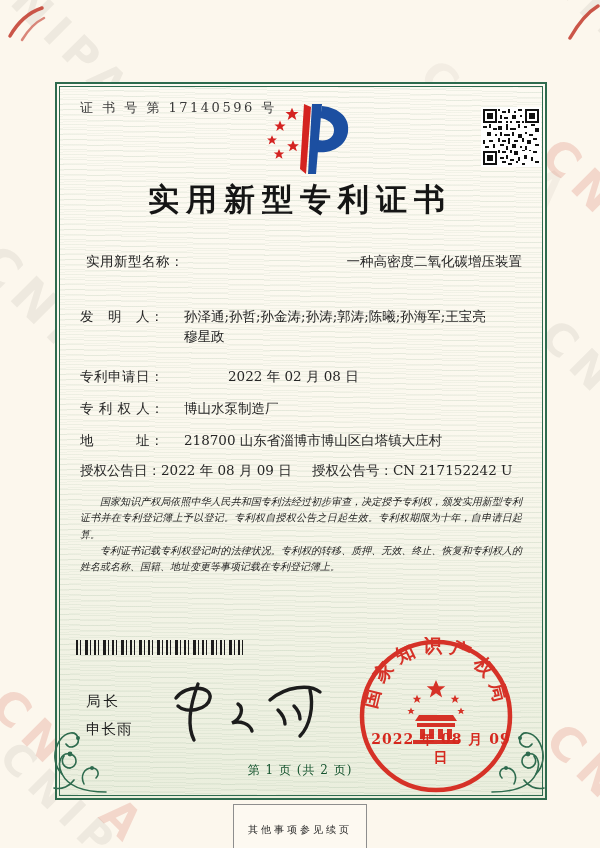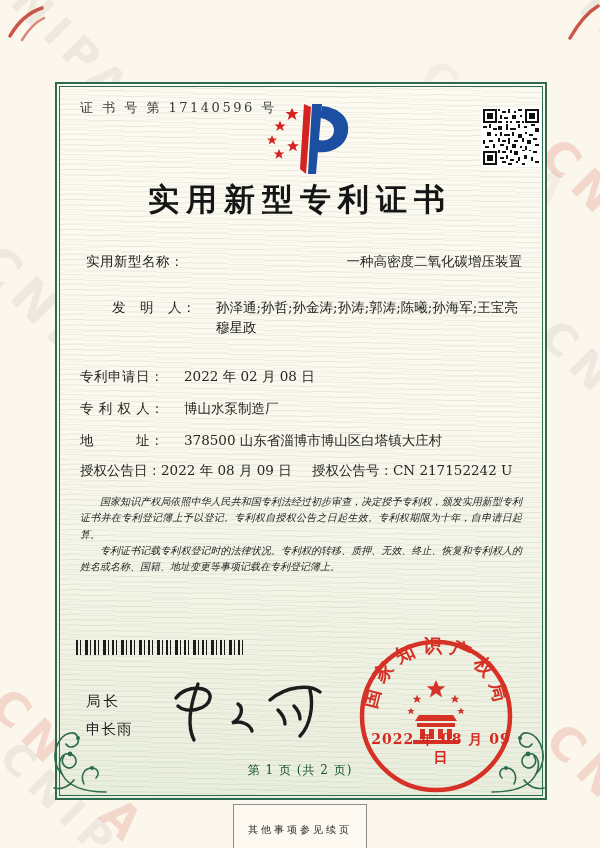--- a/index.html
+++ b/index.html
@@ -212,38 +212,38 @@
           <rect x="20" y="28" width="2" height="1"></rect>
       </g>
     </svg>
 
     <div class="title">实用新型专利证书</div>
 
     <div class="field" style="top:251px;text-align:right;">
       <span class="lbl">实用新型名称：</span>
       <span class="val">一种高密度二氧化碳增压装置</span>
     </div>
-    <div class="field" style="top:297px;margin-left:32px;">
+    <div class="field" style="top:306px;">
       <span class="lbl">发　明　人：</span>
       <span class="val">
         <span style="display:block;">孙泽通;孙哲;孙金涛;孙涛;郭涛;陈曦;孙海军;王宝亮</span>
         <span style="display:block;">穆星政</span>
       </span>
     </div>
-    <div class="field" style="top:366px;">
+    <div class="field" style="top:366px;gap:44px;">
       <span class="lbl">专利申请日：</span>
       <span class="val">2022 年 02 月 08 日</span>
     </div>
     <div class="field" style="top:398px;">
       <span class="lbl">专 利 权 人：</span>
       <span class="val">博山水泵制造厂</span>
     </div>
     <div class="field" style="top:430px;">
       <span class="lbl">地　　　址：</span>
-      <span class="val">378500 山东省淄博市博山区白塔镇大庄村</span>
+      <span class="val">218700 山东省淄博市博山区白塔镇大庄村</span>
     </div>
     <div class="grant-half" style="left:80px;top:462px;">
       <span>授权公告日：</span>
       <span>2022 年 08 月 09 日</span>
     </div>
     <div class="grant-half" style="left:312px;top:462px;">
       <span>授权公告号：</span>
       <span>CN 217152242 U</span>
     </div>
 

